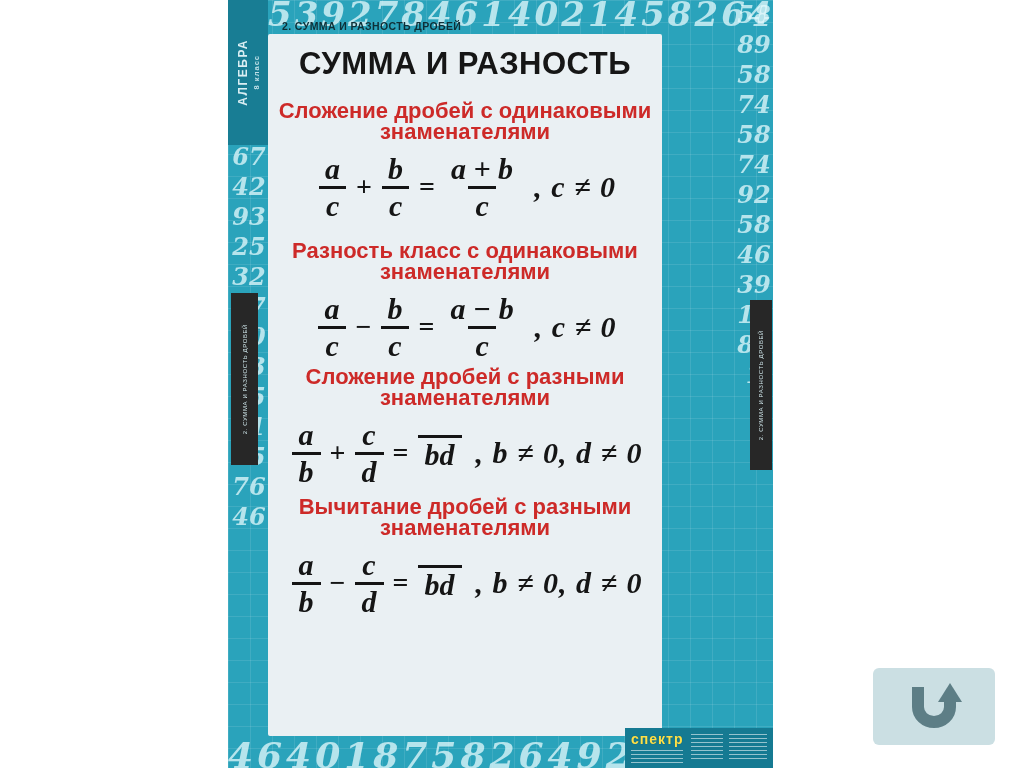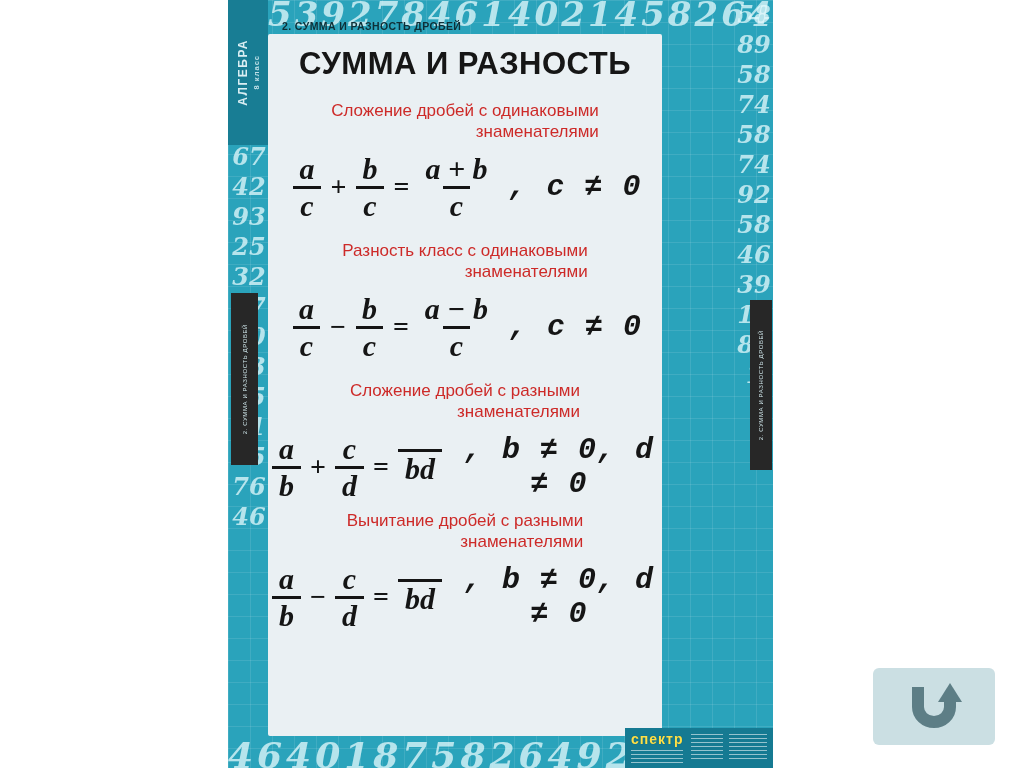--- a/index.html
+++ b/index.html
@@ -66,38 +66,38 @@
   .panel {
     position: absolute; z-index: 2; left: 40px; top: 34px; width: 394px; height: 702px;
     background: #eaf0f3; border-radius: 2px;
     display: flex; flex-direction: column; align-items: center; text-align: center;
   }
   .main-title {
     margin-top: 12px; font-size: 31px; line-height: 36px; font-weight: bold;
     letter-spacing: 0.5px; color: #161616;
   }
   .section-heading {
-    font-size: 17px; line-height: 21px; font-weight: normal; color: #cd2a28; text-align: right;
+    font-size: 22px; line-height: 21px; font-weight: bold; color: #cd2a28;
   }
   .mt-s1 { margin-top: 18px; }
   .mt-s2 { margin-top: 14px; }
-  .mt-s3 { margin-top: 14px; }
+  .mt-s3 { }
   .mt-s4 { margin-top: 4px; }
 
   .formula {
     margin-top: 6px; height: 78px;
     display: flex; align-items: center; justify-content: center;
     font-family: "Liberation Serif", serif; font-weight: bold; font-style: italic;
     color: #151515; font-size: 30px;
   }
   .frac { display: inline-flex; flex-direction: column; align-items: center; margin: 0 4px; line-height: 1.05; }
   .frac .den { border-top: 3px solid #151515; }
   .frac .num, .frac .den { padding: 1px 7px; }
   .op, .eq { font-style: normal; margin: 0 5px; font-size: 28px; }
-  .cond { margin-left: 10px; letter-spacing: 1px; font-family: Liberation Mono, monospace; }
+  .cond { margin-left: 10px; letter-spacing: 1px; }
 
   
   .footer-block {
     position: absolute; z-index: 4; left: 397px; top: 728px; width: 148px; height: 40px;
     background: #157a92;
   }
   .publisher-logo {
     position: absolute; left: 6px; top: 3px;
     color: #fde047; font-weight: bold; font-size: 14px; letter-spacing: 1px;
     text-shadow: 0 0 1px #0c5a6d;

